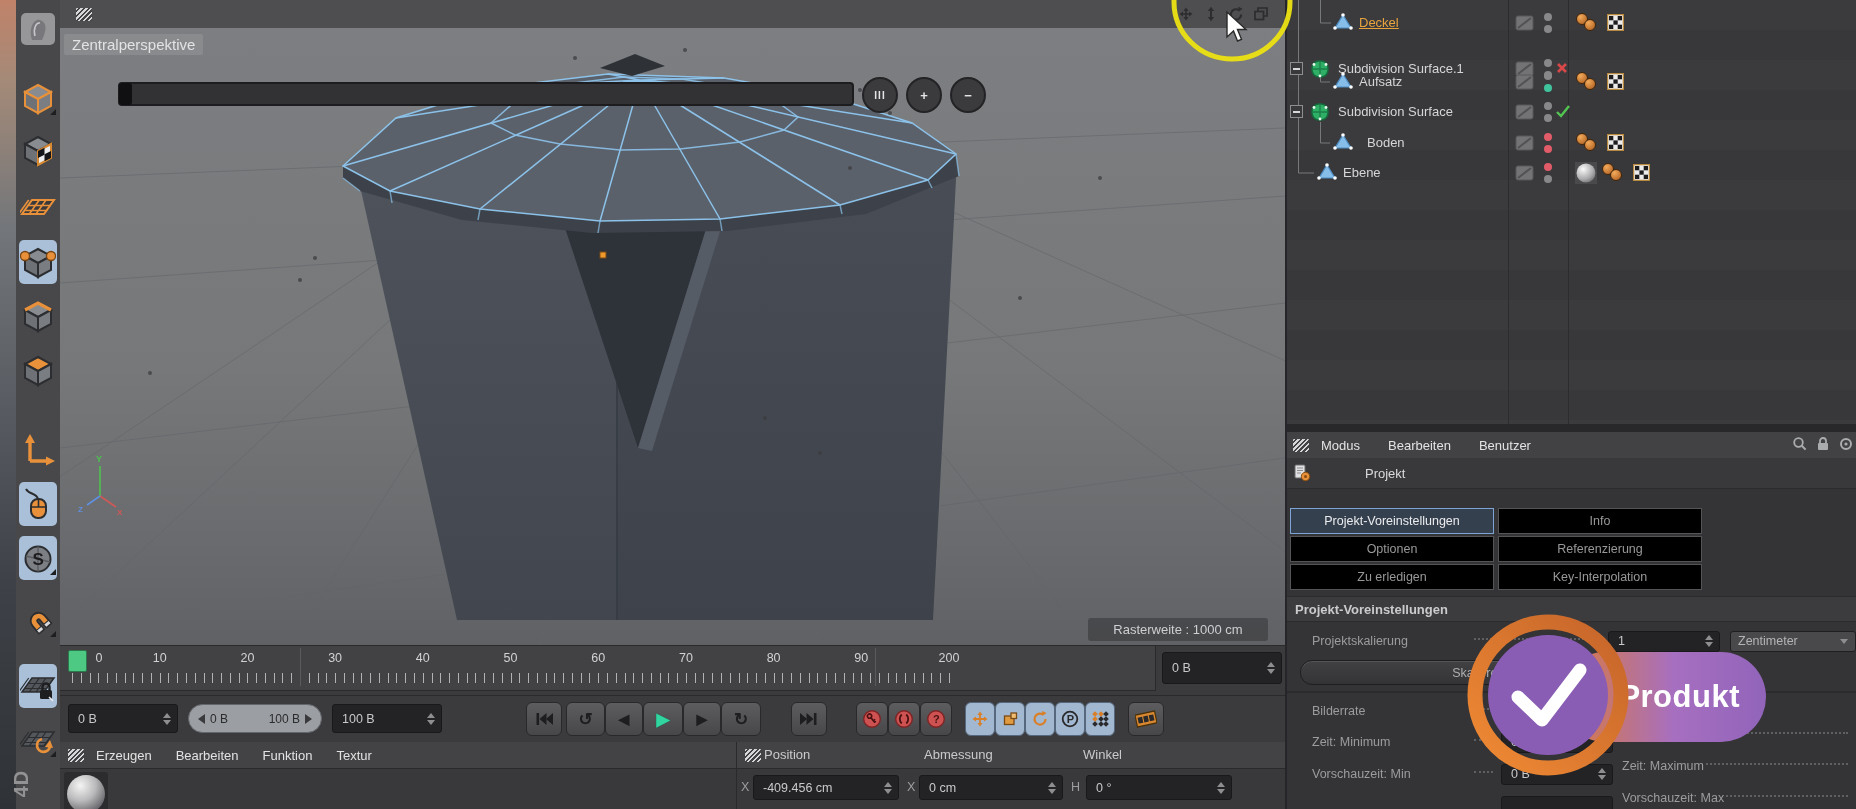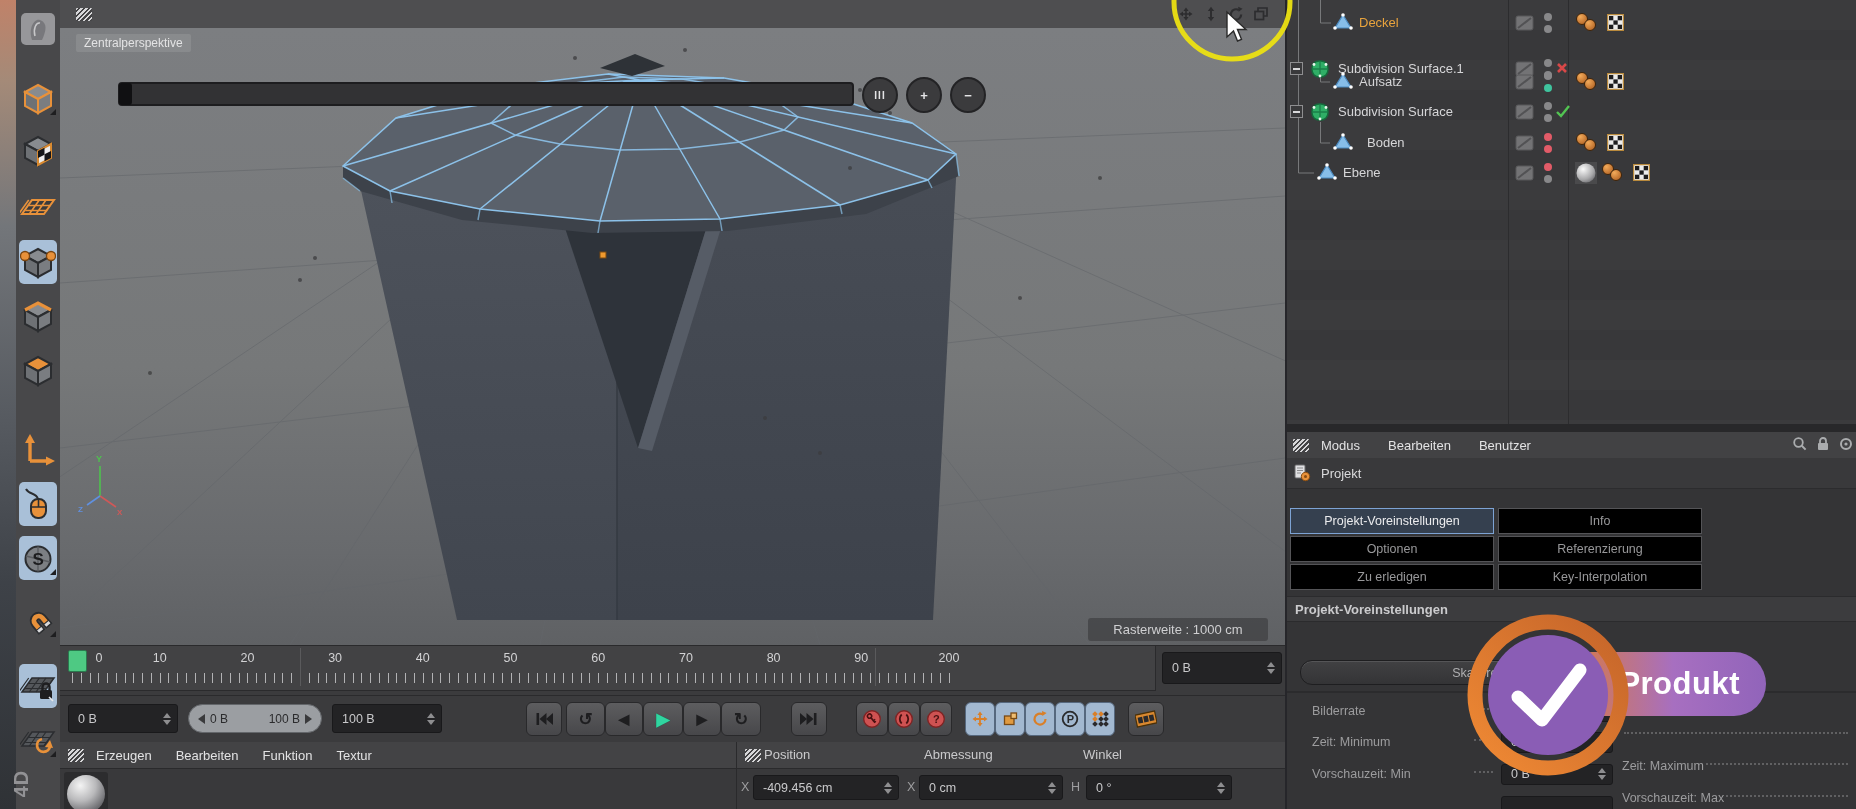--- a/index.html
+++ b/index.html
@@ -19,21 +19,21 @@
   #vp-menubar{left:60px;top:0;width:1225px;height:28px;background:#4e4e50;border-bottom:1px solid #2c2c2e;
     display:flex;align-items:center;}
   .hatch{width:16px;height:13px;border-radius:1px;flex:0 0 auto;
     background:repeating-linear-gradient(135deg,#d6d6d8 0 1.5px,#434345 1.5px 3.5px);}
   #vp-menubar .hatch{margin:0 14px 0 16px;}
   .menu-item{margin-right:28px;font-size:13px;color:#e2e2e3;cursor:default;white-space:nowrap;}
   #vp-hud{position:absolute;left:1118px;top:6px;display:flex;gap:9px;align-items:center;}
   
   #viewport{left:60px;top:28px;width:1225px;height:617px;overflow:hidden;
     background:linear-gradient(180deg,#7c7e81 0%,#767879 55%,#686a6d 85%,#5f6164 100%);}
-  #vp-label{position:absolute;left:16px;top:6px;padding:2px 8px;font-size:12px;color:#e3e3e4;
+  #vp-label{position:absolute;left:4px;top:6px;padding:2px 8px;font-size:15px;color:#e3e3e4;
     background:rgba(255,255,255,0.10);border-radius:2px;}
   #vp-slider{position:absolute;left:58px;top:54px;width:732px;height:20px;background:#323234;
     border:2px solid #1d1d1f;border-radius:4px;}
   #vp-slider .handle{position:absolute;left:-1px;top:-1px;width:13px;height:22px;background:#101012;border-radius:3px;}
   .lod-btn{position:absolute;top:49px;width:32px;height:32px;border-radius:50%;background:#3b3b3d;
     border:2px solid #232325;color:#e4e4e6;display:flex;align-items:center;justify-content:center;
     font-size:13px;font-weight:bold;}
   #raster-pill{position:absolute;left:1028px;top:590px;width:180px;height:23px;border-radius:3px;
     background:rgba(52,52,54,0.55);display:flex;align-items:center;justify-content:center;
     font-size:13px;color:#cfcfd1;}
@@ -79,32 +79,32 @@
   .coord-head{position:absolute;top:5px;font-size:13px;color:#cacacc;}
   .coord-axis{position:absolute;top:38px;font-size:12.5px;color:#9e9ea0;}
   .coord-field{position:absolute;top:33px;height:25px;gap:8px;}
   
   #right-panel{left:1285px;top:0;width:571px;height:809px;background:#39393b;border-left:2px solid #26262a;box-sizing:border-box;}
   #om-area{position:absolute;left:0;top:0;width:569px;height:424px;overflow:hidden;
     background:repeating-linear-gradient(180deg,#3b3b3d 0 30px,#38383a 30px 60px);}
   .om-sep{position:absolute;top:0;width:1px;height:424px;background:#2c2c2e;}
   .om-row{position:absolute;left:0;width:569px;height:30px;}
   .om-label{position:absolute;top:7px;font-size:13px;color:#d6d6d8;white-space:nowrap;}
-  .om-label.sel{color:#e8a33d;}
+  .om-label.sel{color:#e8a33d;text-decoration:underline;}
   .expander{position:absolute;left:3px;top:8px;width:13px;height:13px;background:#39393b;
     border:1px solid #8e8e90;box-sizing:border-box;}
   .expander::after{content:"";position:absolute;left:2px;top:5px;width:7px;height:1.5px;background:#d8d8da;}
   #am-area{position:absolute;left:0;top:424px;width:569px;height:385px;background:#343436;}
   #am-splitter{position:absolute;left:0;top:0;width:569px;height:8px;background:#28282a;}
   #am-menubar{position:absolute;left:0;top:8px;width:569px;height:26px;background:#424244;
     border-bottom:1px solid #2a2a2c;display:flex;align-items:center;}
   #am-menubar .hatch{margin:0 12px 0 6px;}
   #am-icons{position:absolute;right:2px;top:4px;display:flex;gap:7px;align-items:center;}
   #projekt-row{position:abs;position:absolute;left:0;top:34px;width:569px;height:30px;background:#39393b;
-    display:flex;align-items:center;border-bottom:1px solid #2c2c2e;}
+    display:flex;align-items:center;border-bottom:1px solid #2c2c2e;gap:44px;}
   #projekt-row svg{margin:0 10px 0 6px;}
   #projekt-row span{font-size:13px;color:#dadadc;}
   #am-tabs{position:absolute;left:3px;top:84px;width:415px;display:grid;
     grid-template-columns:204px 204px;grid-auto-rows:26px;gap:2px 4px;}
   .tab{background:#000000;border:1px solid #545457;color:#98989a;font-size:12.5px;
     display:flex;align-items:center;justify-content:center;box-sizing:border-box;white-space:nowrap;overflow:hidden;}
   .tab.selected{background:#35404f;border-color:#7da3d4;color:#ecoecee;color:#ececee;}
   #am-heading{position:absolute;left:0;top:172px;width:569px;height:24px;background:#3c3c3e;
     border-top:1px solid #2b2b2d;border-bottom:1px solid #2b2b2d;display:flex;align-items:center;}
   #am-heading span{margin-left:8px;font-weight:bold;font-size:13px;color:#cbcbcd;}
@@ -117,21 +117,21 @@
   .am-right .lbl2{white-space:nowrap;}
   .dropdown{flex:0 0 126px;height:21px;margin-left:10px;background:#49494b;border:1px solid #1f1f21;
     border-radius:3px;display:flex;align-items:center;padding:0 7px;box-sizing:border-box;color:#b4b4b6;font-size:12.5px;}
   .dropdown .cv{flex:1;}
   #scale-btn{position:absolute;left:13px;top:236px;width:390px;height:23px;border-radius:12px;
     background:linear-gradient(180deg,#414143,#343436);border:1px solid #1e1e20;box-shadow:inset 0 1px 0 #555557;
     color:#aeaeb0;font-size:12.5px;display:flex;align-items:center;justify-content:center;}
   #am-div2{position:absolute;left:0;top:267px;width:569px;height:2px;background:#2b2b2d;}
   
   #badge{left:1440px;top:600px;width:416px;height:209px;pointer-events:none;}
-  #badge-pill{position:absolute;left:120px;top:52px;width:206px;height:64px;border-radius:45px;
+  #badge-pill{position:absolute;left:120px;top:52px;width:206px;height:90px;border-radius:45px;
     background:linear-gradient(90deg,#dd7b36 0%,#a76fc0 55%,#9164ba 100%);
     display:flex;align-items:center;justify-content:flex-end;padding-right:26px;box-sizing:border-box;}
   #badge-pill span{color:#fff;font-weight:bold;font-size:31px;letter-spacing:.5px;}
   #hl-circle{left:1160px;top:0;width:170px;height:82px;pointer-events:none;}
   .noselect{user-select:none;}
 </style>
 </head>
 <body>
 
 <div id="app" class="noselect">
@@ -807,20 +807,35 @@
           <div class="tab">Info</div>
           <div class="tab">Optionen</div>
           <div class="tab">Referenzierung</div>
           <div class="tab">Zu erledigen</div>
           <div class="tab">Key-Interpolation</div>
         </div>
       <div id="am-heading">
           <span>Projekt-Voreinstellungen</span>
         </div>
 
+      <div class="am-row" style="top:204px;">
+        <span class="lbl">Projektskalierung</span>
+        <span class="leader"></span>
+        <div class="afield field">
+          <span class="val">1</span>
+          <span class="stepper">
+              <span class="tri-up"></span>
+              <span class="tri-down"></span>
+            </span>
+        </div>
+        <div class="dropdown">
+          <span class="cv">Zentimeter</span>
+          <span class="tri-down"></span>
+        </div>
+      </div>
       <div id="scale-btn">
           <span>Skaliere Projekt</span>
         </div>
       <div id="am-div2"></div>
 
       <div class="am-row" style="top:274px;">
         <span class="lbl">Bilderrate</span>
         <span class="leader"></span>
         <div class="afield field">
           <span class="val"></span>

